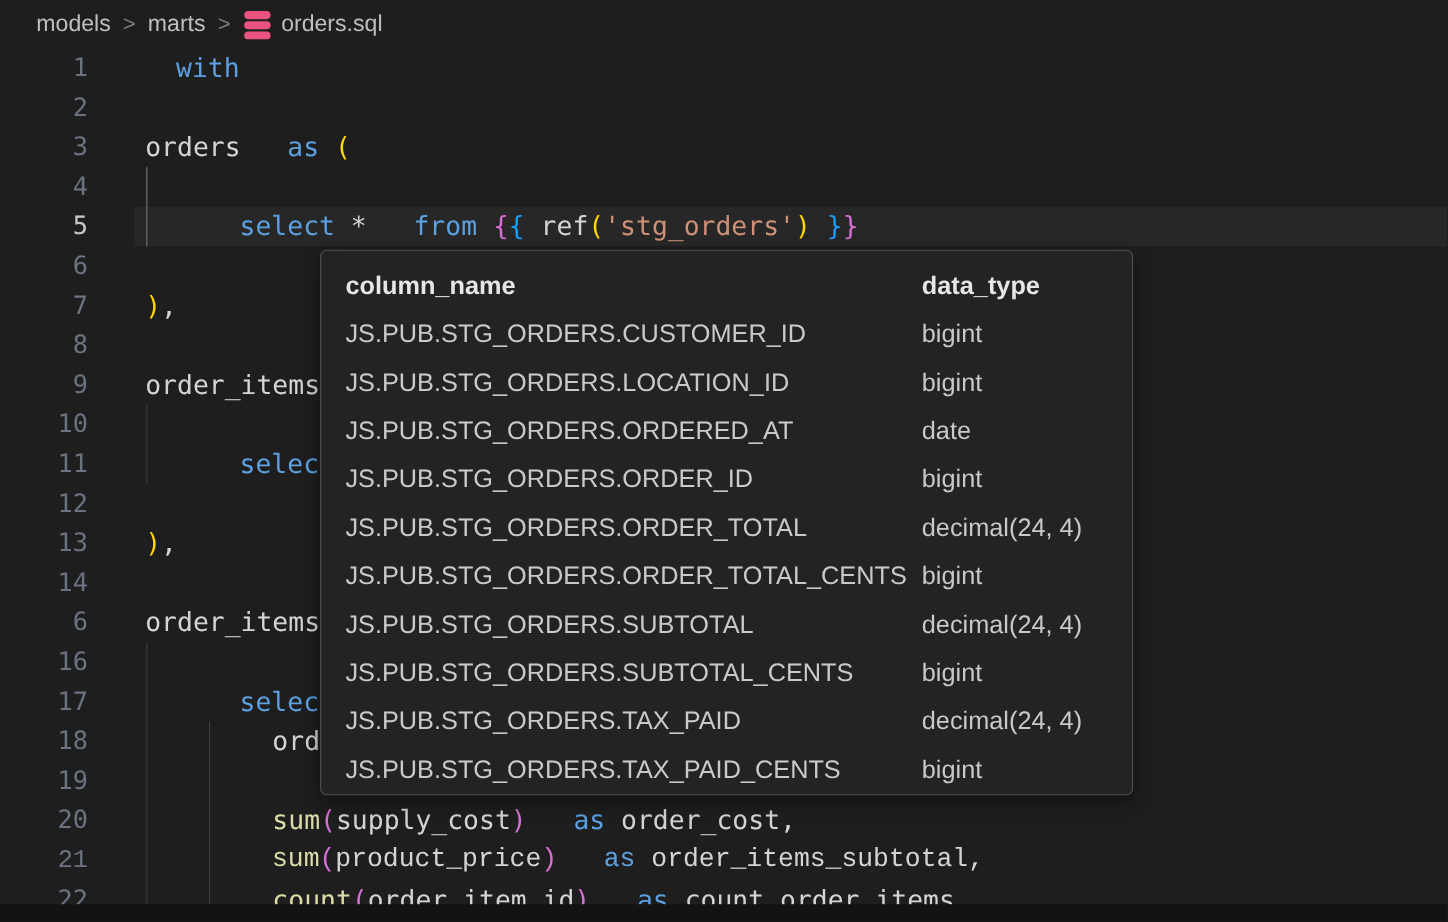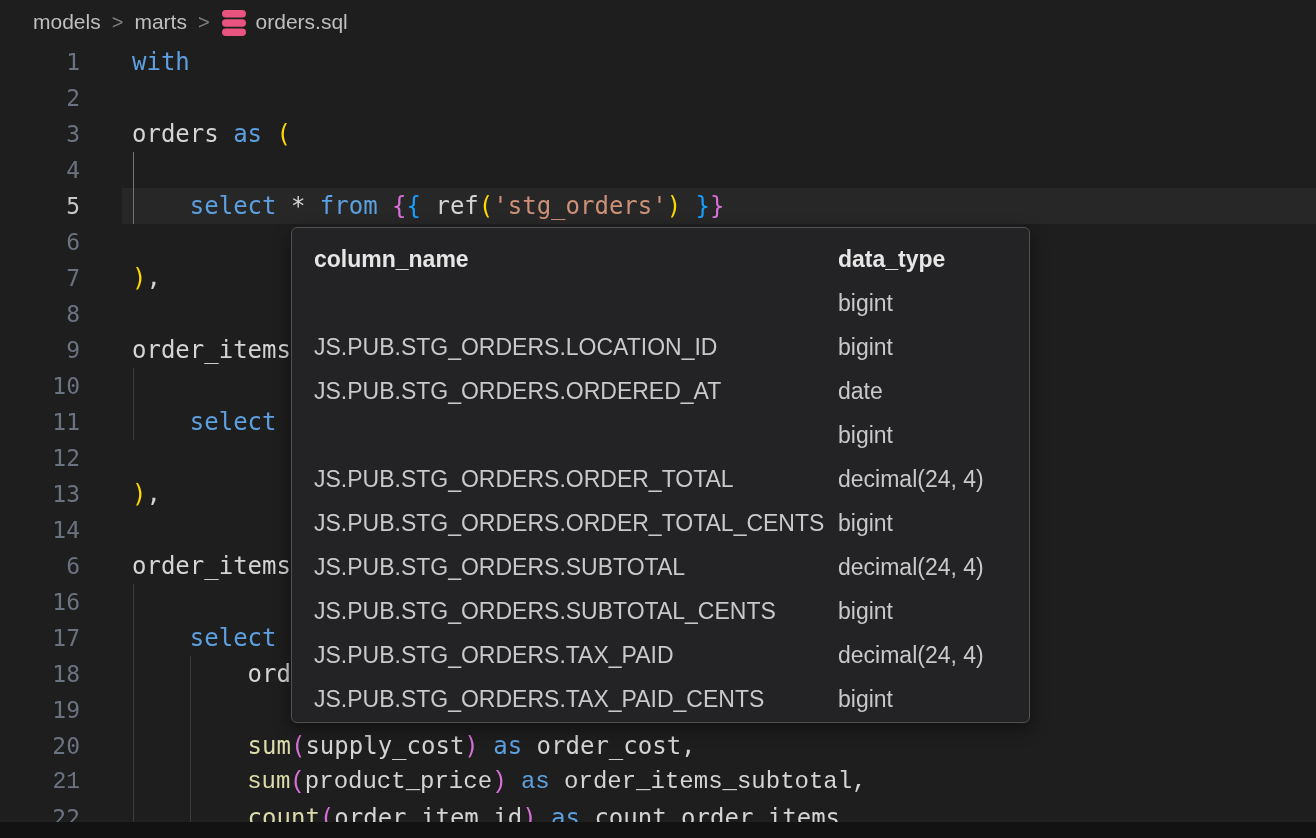--- a/index.html
+++ b/index.html
@@ -37,21 +37,21 @@
     font-family:"DejaVu Sans Mono", monospace;
     font-size:24px; line-height:36px; white-space:pre; z-index:2;
   }
   .gutter-num {
     position:absolute; left:0; width:80px; text-align:right;
     color:#6b7280; font-size:23px;
   }
   .gutter-num.active { color:#c8c8c8; }
   .code-text { position:absolute; left:132px; }
 
-  .tok-kw  { color:var(--kw); }
+  .tok-kw  { color:var(--kw);margin-left:28px; }
   .tok-fg  { color:var(--fg); }
   .tok-fn  { color:var(--fn);text-align:right; }
   .tok-str { color:var(--str); }
   .tok-b1  { color:var(--b1); }
   .tok-b2  { color:var(--b2); }
   .tok-b3  { color:var(--b3); }
 
   .bottom-strip {
     position:absolute; left:0; top:778px; width:1316px; height:16px;
     background:#121212; z-index:4;
@@ -125,24 +125,24 @@
         <div class="code-line" style="top: 756px; padding-left: 37px;"><span class="gutter-num">22</span><span class="code-text"><span class="tok-fg">        </span><span class="tok-fn">count</span><span class="tok-b2">(</span><span class="tok-fg">order_item_id</span><span class="tok-b2">)</span><span class="tok-fg"> </span><span class="tok-kw">as</span><span class="tok-fg"> count_order_items</span></span></div>
       </div>
     <div class="bottom-strip"></div>
 
     <div class="popup">
       <div class="popup-row header">
         <span class="name">column_name</span>
         <span class="type">data_type</span>
       </div>
       <div id="popup-rows">
-          <div class="popup-row"><span class="type">bigint</span></div>
+          <div class="popup-row"><span class="name">JS.PUB.STG_ORDERS.CUSTOMER_ID</span><span class="type">bigint</span></div>
           <div class="popup-row"><span class="name">JS.PUB.STG_ORDERS.LOCATION_ID</span><span class="type">bigint</span></div>
           <div class="popup-row"><span class="name">JS.PUB.STG_ORDERS.ORDERED_AT</span><span class="type">date</span></div>
-          <div class="popup-row"><span class="type">bigint</span></div>
+          <div class="popup-row"><span class="name">JS.PUB.STG_ORDERS.ORDER_ID</span><span class="type">bigint</span></div>
           <div class="popup-row"><span class="name">JS.PUB.STG_ORDERS.ORDER_TOTAL</span><span class="type">decimal(24, 4)</span></div>
           <div class="popup-row"><span class="name">JS.PUB.STG_ORDERS.ORDER_TOTAL_CENTS</span><span class="type">bigint</span></div>
           <div class="popup-row"><span class="name">JS.PUB.STG_ORDERS.SUBTOTAL</span><span class="type">decimal(24, 4)</span></div>
           <div class="popup-row"><span class="name">JS.PUB.STG_ORDERS.SUBTOTAL_CENTS</span><span class="type">bigint</span></div>
           <div class="popup-row"><span class="name">JS.PUB.STG_ORDERS.TAX_PAID</span><span class="type">decimal(24, 4)</span></div>
           <div class="popup-row"><span class="name">JS.PUB.STG_ORDERS.TAX_PAID_CENTS</span><span class="type">bigint</span></div>
         </div>
     </div>
   </div>
 

